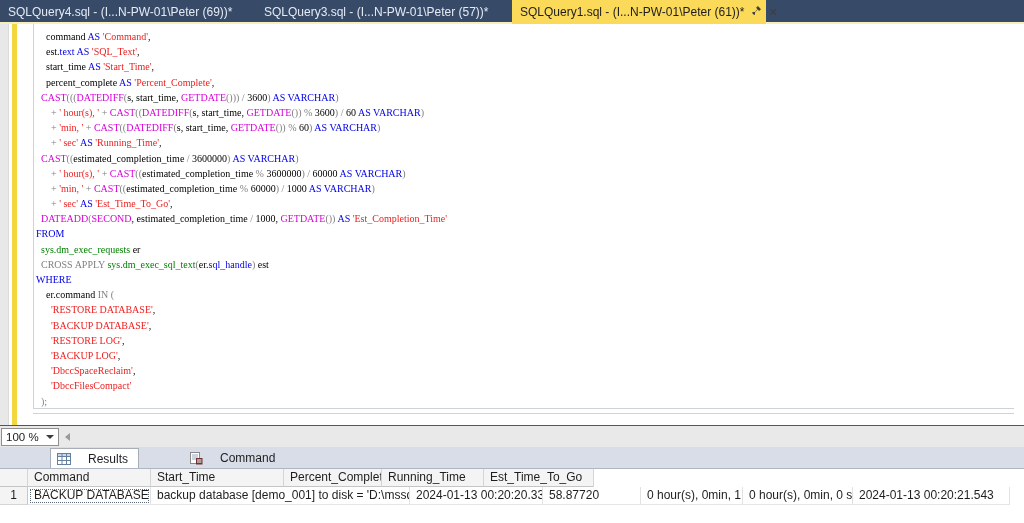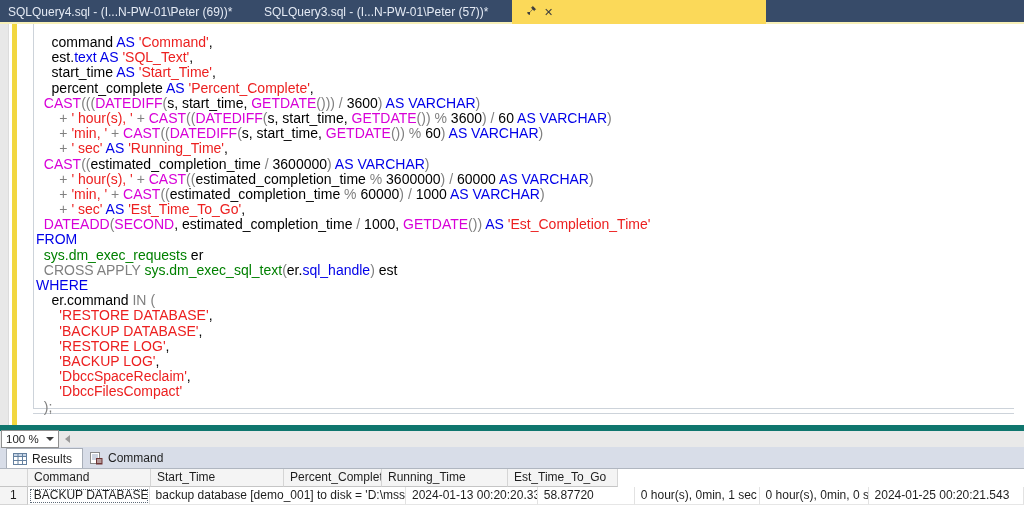--- a/index.html
+++ b/index.html
@@ -22,79 +22,80 @@
 
   
   .editor { position:relative; height:401px; background:var(--c-editor_bg,#fff); overflow:hidden; }
   .ind-margin { position:absolute; left:0; top:0; bottom:0; width:9px;
                 background:var(--c-margin_bg,#e8e8e8); border-right:1px solid #dcdcdc; }
   .change-bar { position:absolute; left:12px; top:0; bottom:0; width:5px;
                 background:var(--c-change_bar,#f2d73f); }
   .outline-v  { position:absolute; left:33px; top:0; height:384px; width:1px; background:#cdd3da; }
   .outline-h1 { position:absolute; left:33px; right:10px; top:384px; height:1px; background:#cdd3da; }
   .outline-h2 { position:absolute; left:33px; right:10px; top:389px; height:1px; background:#cdd3da; }
-  .code { position:absolute; left:36px; top:11px; font-family:Liberation Sans, sans-serif;
-          font-size:14px; line-height:15.2px; white-space:pre; color:var(--tok-p,#000); }
+  .code { position:absolute; left:36px; top:5px; font-family:Liberation Serif, serif;
+          font-size:10px; line-height:15.2px; white-space:pre; color:var(--tok-p,#000); }
   .cl { height:15.2px; }
   .t-k { color:var(--tok-k,#0000e8); }
   .t-f { color:var(--tok-f,#d800d8); }
   .t-s { color:var(--tok-s,#ec2020); }
   .t-o { color:var(--tok-o,#808080); }
   .t-g { color:var(--tok-g,#008000); }
   .t-p { color:var(--tok-p,#000000); }
 
   
-  .zoomrow { height:22px; background:var(--c-statusrow_bg,#e9e9e9); border-top:6px solid #0f766e;
+  .zoomrow { height:22px; background:var(--c-statusrow_bg,#e9e9e9); border-top:1px solid #0f766e;
              display:flex; align-items:center; position:relative; }
   .zoombox { width:58px; height:18px; margin-left:1px; background:#fff; border:1px solid #8f8f8f;
              display:flex; align-items:center; font-size:11.5px; color:#1e1e1e; padding:0 4px; }
   .zoombox .zv { flex:1; }
   .chev { width:0; height:0; border-left:4px solid transparent; border-right:4px solid transparent;
           border-top:4px solid #3c3c3c; }
   .hscroll { flex:1; height:100%; display:flex; align-items:center; }
   .sarrow { margin-left:6px; width:0; height:0; border-top:4px solid transparent;
             border-bottom:4px solid transparent; border-right:5px solid #9a9a9a; }
 
   
   .restabs { height:21px; background:var(--c-restabs_bg,#d8dde8); display:flex; align-items:flex-end;
              padding-left:6px; }
-  .rtab { height:20px; display:flex; align-items:center; gap:5px; padding:0 10px 0 6px;
-          font-size:12px; color:#1e1e1e; }
+  .rtab { height:20px; display:flex; align-items:center; gap:17px; padding:0 10px 0 6px;
+          font-size:12px; color:#1e1e1e;margin-left:44px; }
   .rtab.active { background:#fff; border:1px solid #a8aeb8; border-bottom:none; }
   .rtab svg { display:block; }
 
   
   .grid { height:55px; background:#fff; border-top:1px solid #b0b6c0; font-size:12px; color:#1e1e1e; }
   .g-head, .g-row { display:flex; }
   .g-head { height:18px; }
   .g-row { height:18px; }
   .hcell { background:var(--c-grid_header_bg,#f4f4f4); border-right:1px solid var(--c-grid_line,#d5d5d5);
            border-bottom:1px solid #c5c5c5; padding:1px 0 0 6px; white-space:nowrap; overflow:hidden; }
   .corner { width:28px; }
   .ccell { background:#fff; border-right:1px solid #e2e2e2; border-bottom:1px solid #e6e6e6;
            padding:1px 0 0 6px; white-space:nowrap; overflow:hidden; }
   .rownum { width:28px; background:#f4f4f4; border-right:1px solid #c8c8c8; border-bottom:1px solid #d5d5d5;
             text-align:center; padding-left:0; }
   .focuscell { outline:1px dotted #5f6b79; outline-offset:-3px; }
   .w-command{width:123px} .w-sqltext{width:259px} .w-start{width:133px} .w-pct{width:98px}
-  .w-run{width:126px} .w-est{width:110px} .w-comp{width:157px}
+  .w-run{width:102px} .w-est{width:110px} .w-comp{width:157px}
 </style>
 </head>
 <body>
 
 <div class="app">
 
   <div class="tabbar">
     <div class="tab tab-1">
       <span class="tab-label">SQLQuery4.sql - (I...N-PW-01\Peter (69))*</span>
     </div>
     <div class="tab tab-2">
       <span class="tab-label">SQLQuery3.sql - (I...N-PW-01\Peter (57))*</span>
     </div>
     <div class="tab tab-active">
+      <span class="tab-label">SQLQuery1.sql - (I...N-PW-01\Peter (61))*</span>
       <span class="tab-icons">
         <span>
           <svg width="11" height="11" viewBox="0 0 12 12">
             <path fill="#3d3d3d" d="M7.2 0.8 L11.2 4.8 L9.6 5.2 L9.2 6.8 L7.0 4.6 L4.6 7.0 L4.2 10.6 L3.4 10.8 L1.2 8.6 L1.4 7.8 L5.0 7.4 L7.4 5.0 L5.2 2.8 L6.8 2.4 Z"></path>
           </svg>
         </span>
         <span class="close-x">✕</span>
       </span>
     </div>
   </div>
@@ -154,17 +155,17 @@
       <div class="hcell w-est">Est_Time_To_Go</div>
     </div>
     <div class="g-row">
       <div class="ccell rownum">1</div>
       <div class="ccell w-command focuscell">BACKUP DATABASE</div>
       <div class="ccell w-sqltext">backup database [demo_001] to disk = 'D:\mssql_b...</div>
       <div class="ccell w-start">2024-01-13 00:20:20.333</div>
       <div class="ccell w-pct">58.87720</div>
       <div class="ccell w-run">0 hour(s), 0min, 1 sec</div>
       <div class="ccell w-est">0 hour(s), 0min, 0 sec</div>
-      <div class="ccell w-comp">2024-01-25 00:20:21.543</div>
+      <div class="ccell w-comp">2024-01-13 00:20:21.543</div>
     </div>
   </div>
 
 </div>
 
 </body></html>

